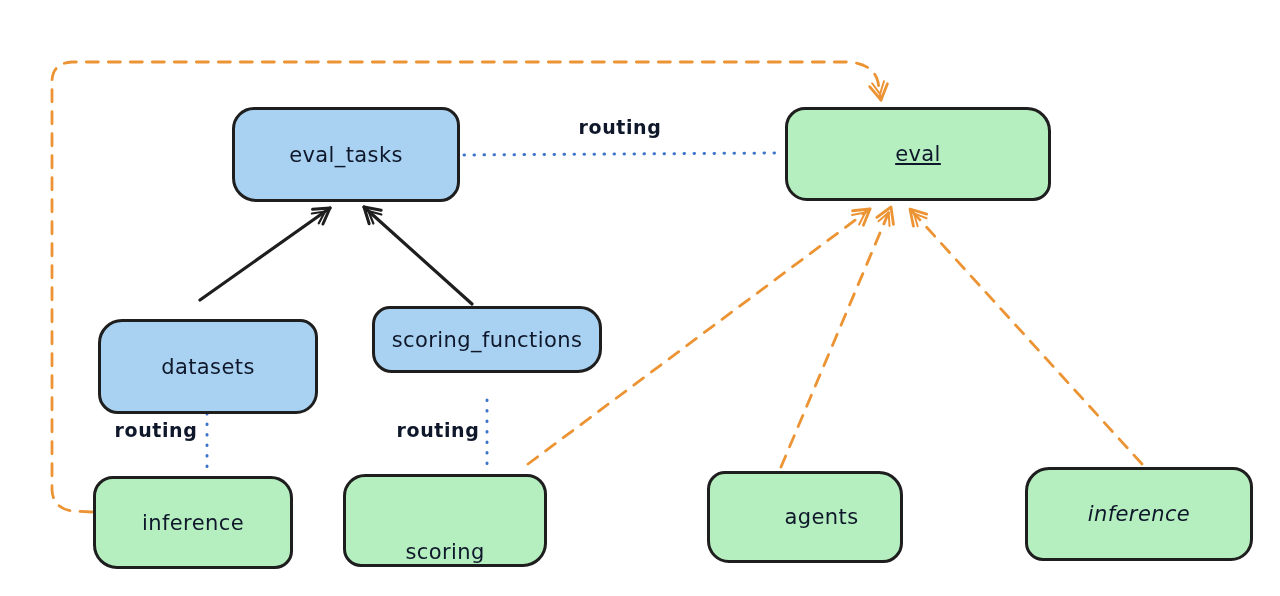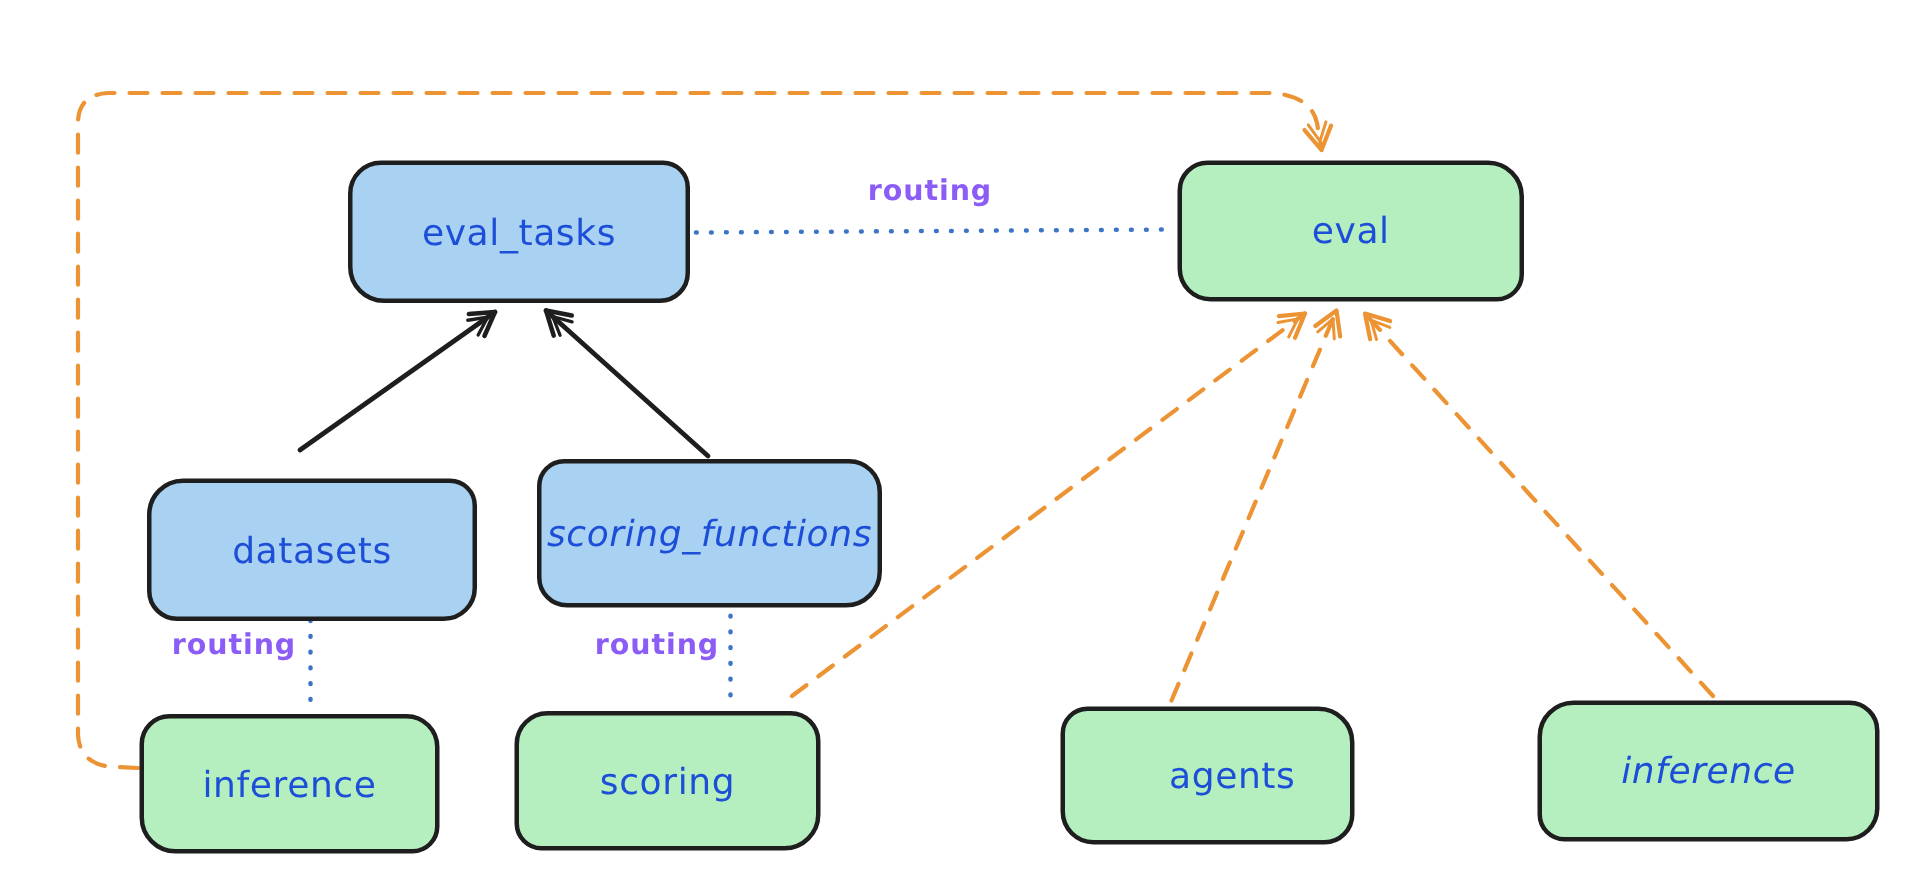--- a/index.html
+++ b/index.html
@@ -18,42 +18,42 @@
   #wires {
     position: absolute; left: 0; top: 0;
     width: 1280px; height: 596px;
   }
   .node {
     position: absolute;
     display: flex;
     align-items: center;
     justify-content: center;
     border: 3px solid #1e1e1e;
-    color: #1d4ed8;
-    font-size: 24px;
+    color: #0f172a;
+    font-size: 21px;
     letter-spacing: 0.4px;
     text-align: center;
     background: #ffffff;
   }
   .node.blue  { background: #a9d2f2; }
   .node.green { background: #b5efc0; }
 
   
   #n-eval_tasks        { left:232px;  top:107px; width:228px; height:95px; border-radius:22px 18px 20px 24px; }
-  #n-eval              { left:785px;  top:107px; width:231px; height:94px; border-radius:20px 24px 18px 22px; }
+  #n-eval              { left:785px;  top:107px; width:266px; height:94px; border-radius:20px 24px 18px 22px;text-decoration:underline; }
   #n-datasets          { left:98px;   top:319px; width:220px; height:95px; border-radius:24px 18px 22px 20px; }
-  #n-scoring_functions { left:358px;  top:306px; width:230px; height:99px; border-radius:18px 22px 24px 20px;font-style:italic; }
+  #n-scoring_functions { left:372px;  top:306px; width:230px; height:67px; border-radius:18px 22px 24px 20px; }
   #n-datasetio         { left:93px;   top:476px; width:200px; height:93px; border-radius:20px 22px 18px 24px; }
-  #n-scoring           { left:343px;  top:474px; width:204px; height:93px; border-radius:22px 20px 24px 18px; }
+  #n-scoring           { left:343px;  top:474px; width:204px; height:93px; border-radius:22px 20px 24px 18px;align-items:flex-end; }
   #n-agents            { left:707px;  top:471px; width:196px; height:92px; border-radius:18px 24px 20px 22px;padding-left:33px; }
   #n-inference         { left:1025px; top:467px; width:228px; height:94px; border-radius:24px 20px 22px 18px;font-style:italic; }
 
   .routing-label {
     position: absolute;
-    color: #8b5cf6;
+    color: #0f172a;
     font-size: 19px;
     font-weight: bold;
     letter-spacing: 0.6px;
     text-align: center;
     width: 100px;
   }
   #routing-top   { left: 570px; top: 116px; }
   #routing-left  { left: 106px; top: 419px; }
   #routing-right { left: 388px; top: 419px; }
 </style>

